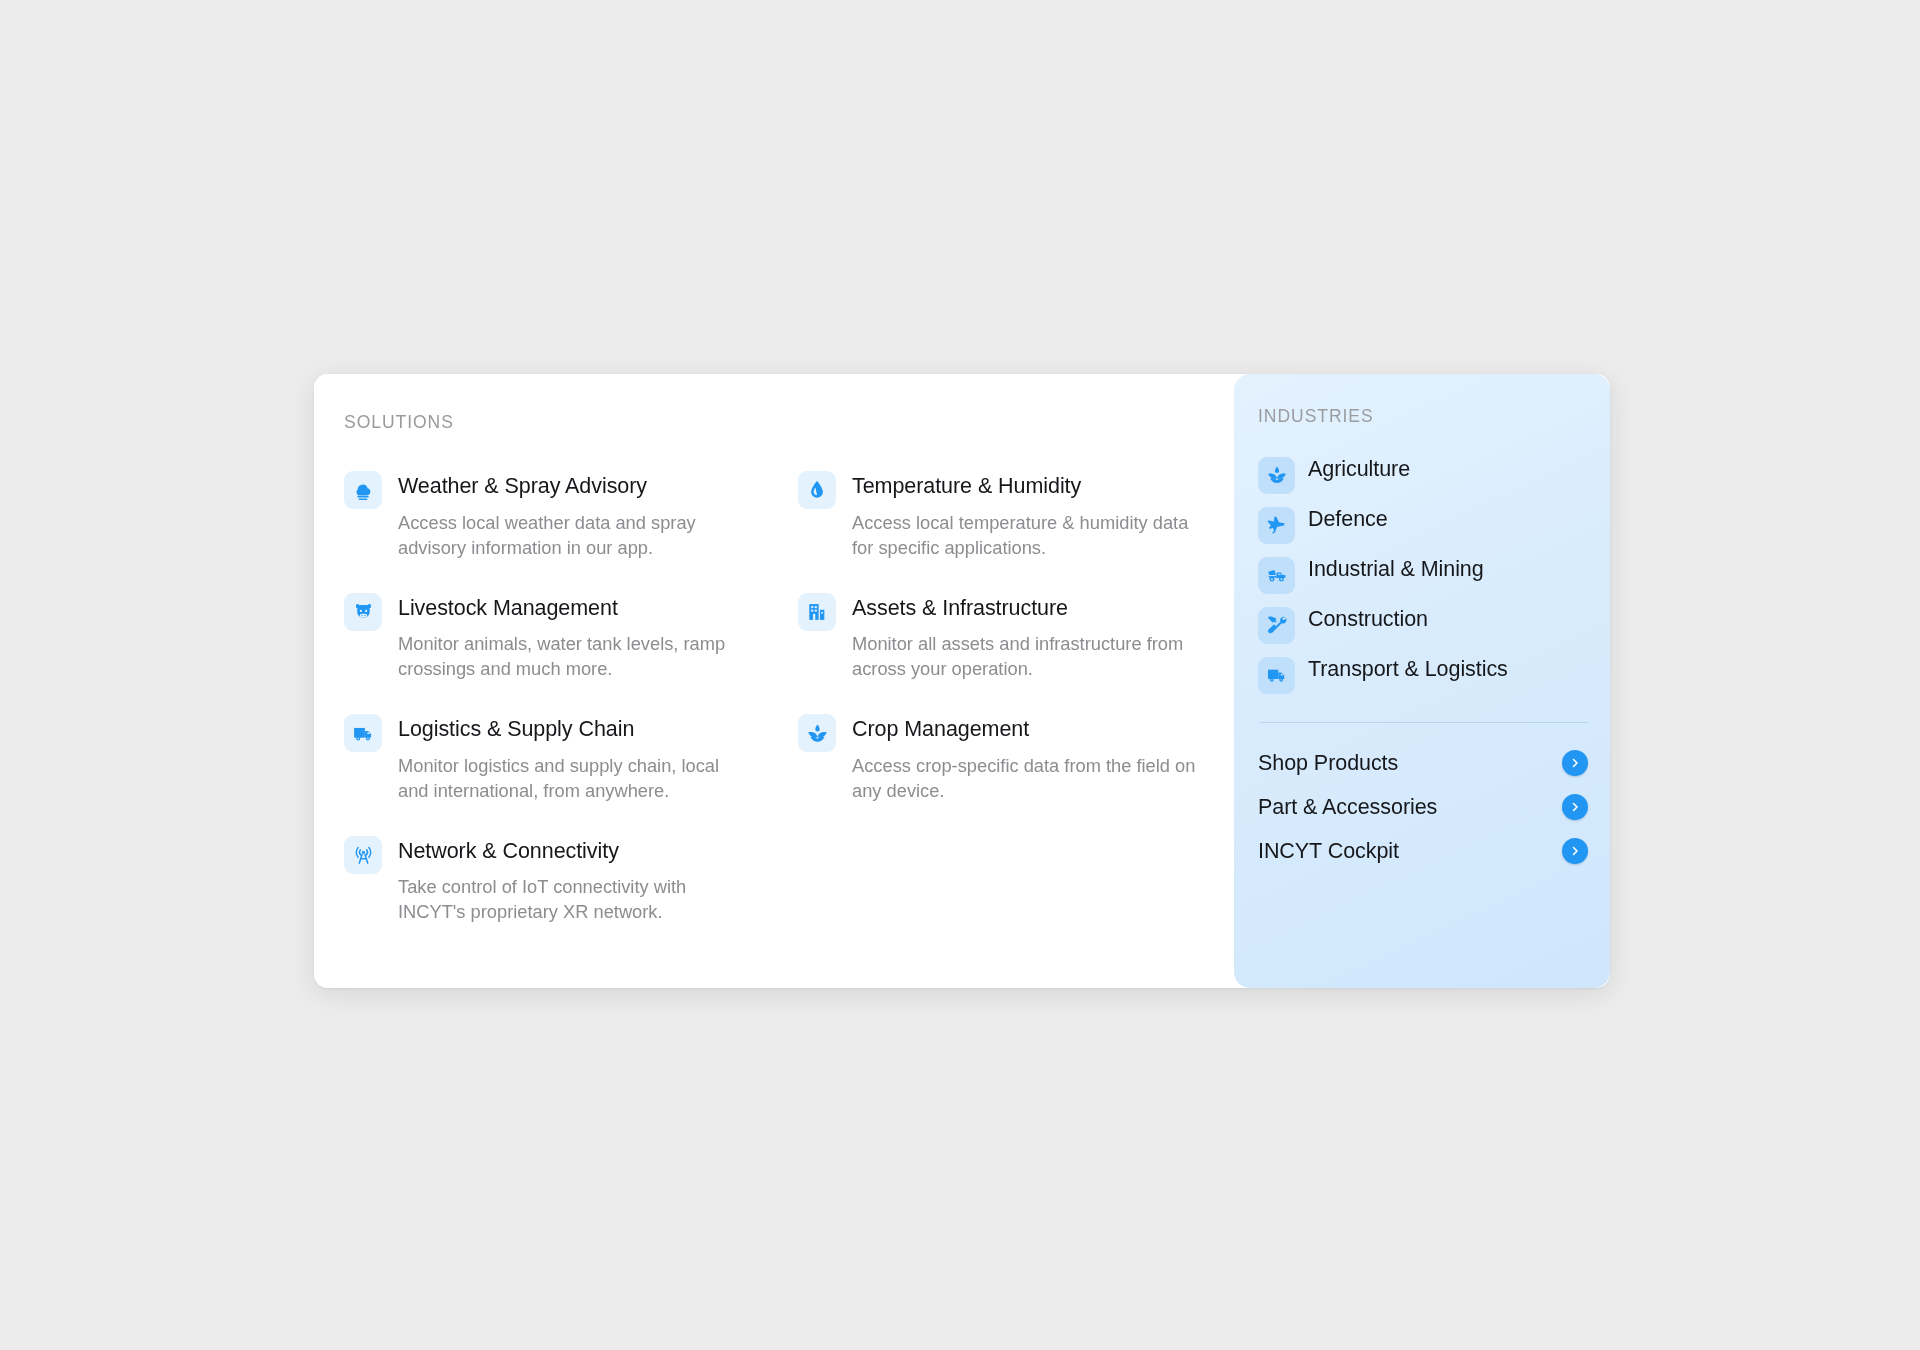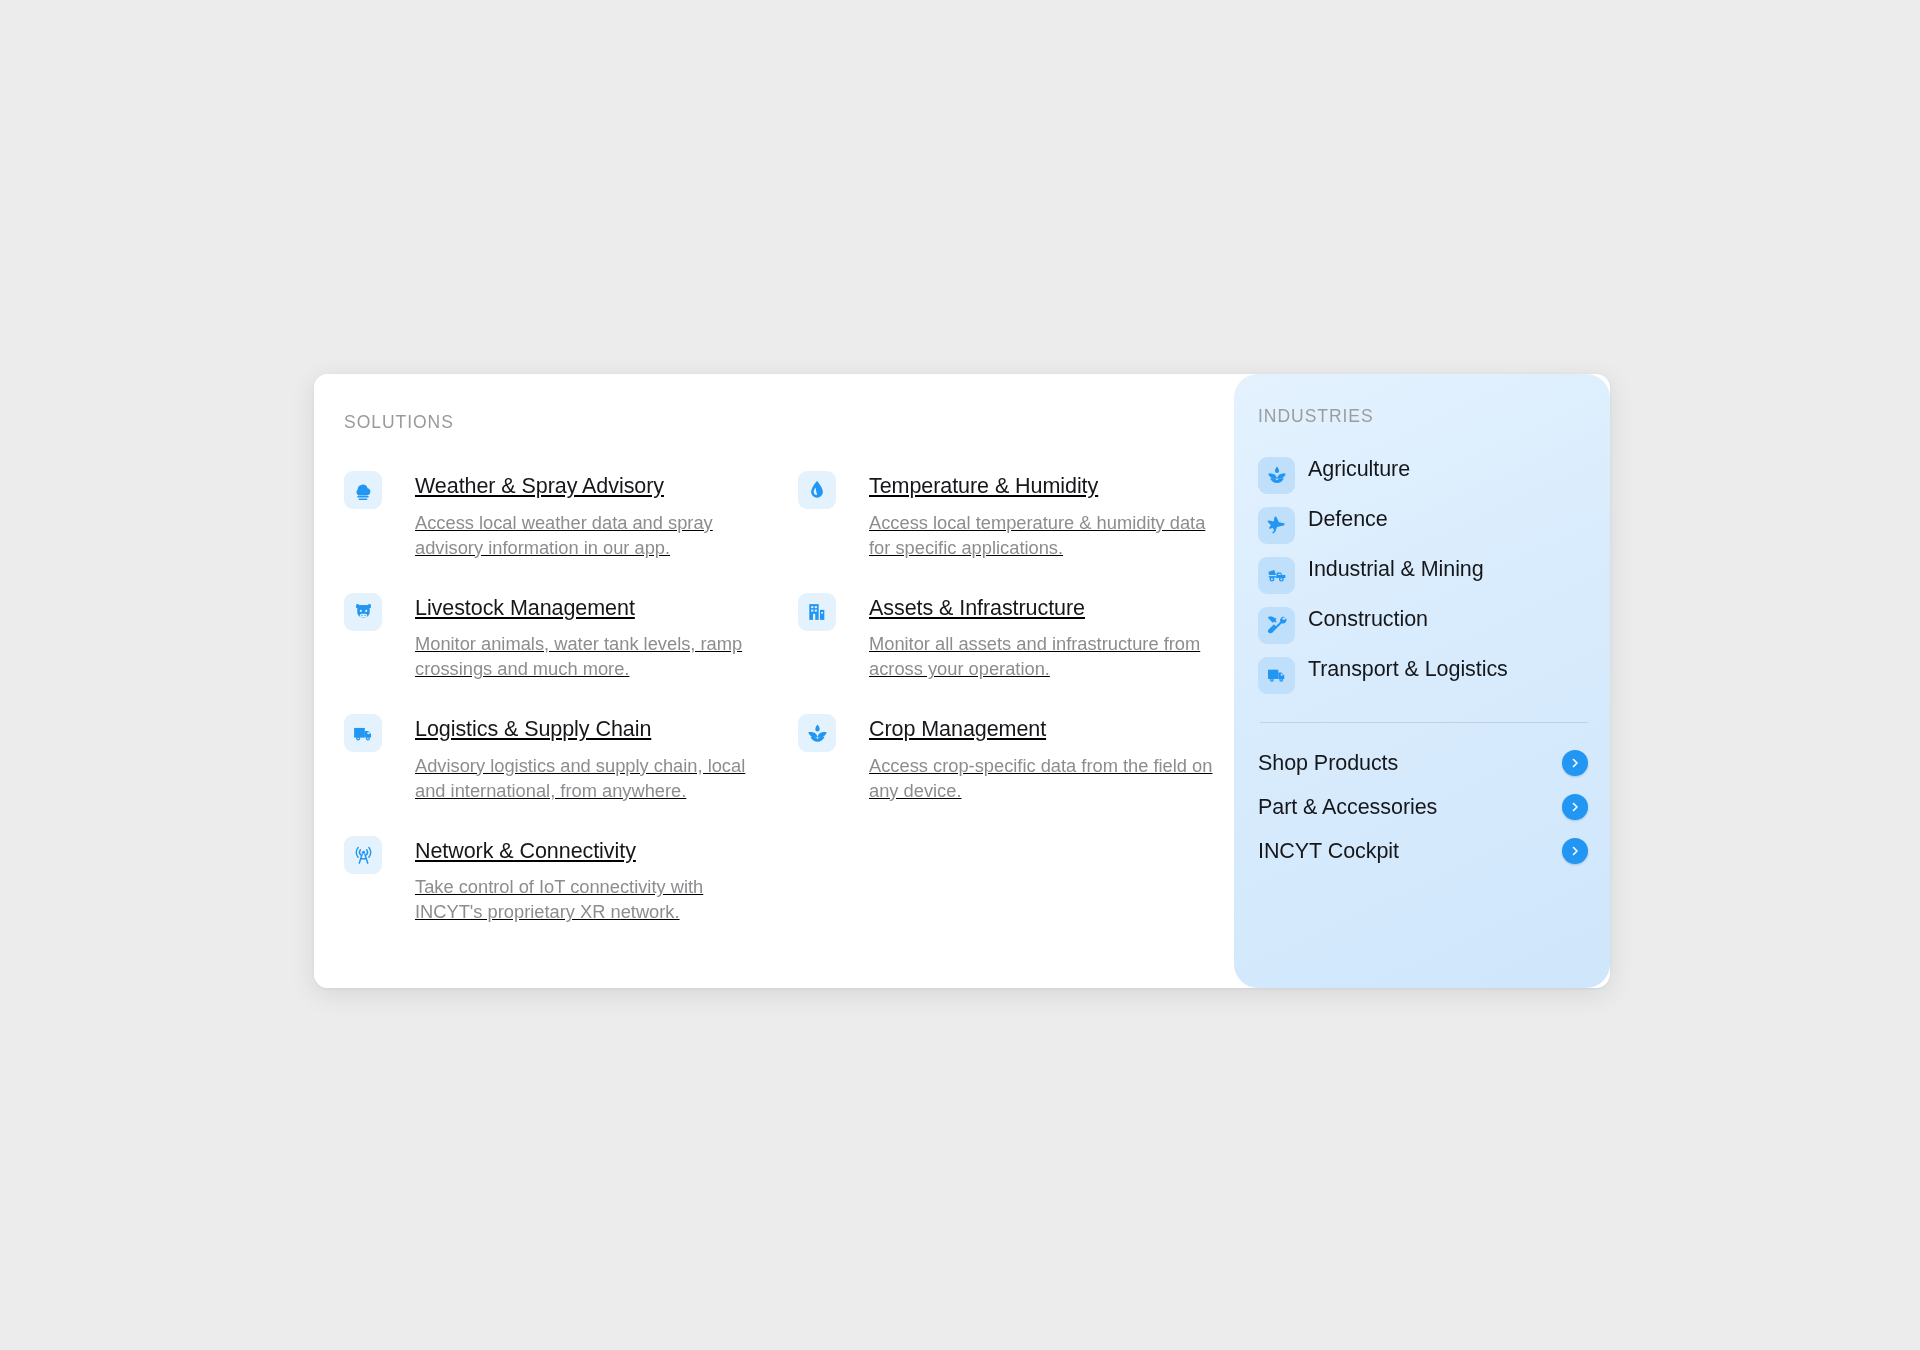--- a/index.html
+++ b/index.html
@@ -44,24 +44,23 @@
   }
   .sol-grid {
     display: grid;
     grid-template-columns: 440px 440px;
     column-gap: 14px;
     row-gap: 0px;
   }
   .sol-item {
     display: flex;
     align-items: flex-start;
-    gap: 33px;
+    gap: 16px;
     padding: 9px 0 22px 0;
     cursor: pointer;
-    text-decoration: underline;
   }
   .sol-ico {
     flex: 0 0 auto;
     width: 38px;
     height: 38px;
     border-radius: 9px;
     background: #e3f2fd;
     display: flex;
     align-items: center;
     justify-content: center;
@@ -82,21 +81,21 @@
     color: #8d8d91;
     line-height: 1.36;
     max-width: 345px;
     font-weight: 400;
   }
 
   
   .industries {
     width: 376px;
     background: linear-gradient(155deg, #e4f2fe 0%, #d9ecfd 42%, #cfe6fb 100%);
-    border-radius: 24px;
+    border-radius: 16px;
     padding: 32px 0 0 24px;
     position: relative;
   }
   .ind-kicker {
     font-size: 17.5px;
     letter-spacing: 0.055em;
     color: #9b9ca0;
     font-weight: 400;
     margin-bottom: 23px;
   }
@@ -235,21 +234,21 @@
               <path d="M13.4 9.3h3.4l3.1 3.3v3.7h-6.5z"></path>
               <path d="M16.1 10.6h1.2l1.7 1.9h-2.9z" fill="#e3f2fd"></path>
               <circle cx="6.4" cy="17.3" r="2.1"></circle>
               <circle cx="16.6" cy="17.3" r="2.1"></circle>
               <circle cx="6.4" cy="17.3" r="0.8" fill="#e3f2fd"></circle>
               <circle cx="16.6" cy="17.3" r="0.8" fill="#e3f2fd"></circle>
             </svg>
           </span>
           <div class="sol-body">
             <div class="sol-title">Logistics &amp; Supply Chain</div>
-            <div class="sol-desc">Advisory logistics and supply chain, local and international, from anywhere.</div>
+            <div class="sol-desc">Monitor logistics and supply chain, local and international, from anywhere.</div>
           </div>
         </div>
 
         <div class="sol-item">
           <span class="sol-ico">
             <svg width="23" height="23" viewBox="0 0 24 24" fill="#2196f3">
               <path d="M12 2.6c1.5 1.9 2.3 3.5 2.3 4.9A2.3 2.3 0 0 1 12 9.8a2.3 2.3 0 0 1-2.3-2.3c0-1.4.8-3 2.3-4.9z"></path>
               <path d="M2.4 10.6c3.3-.5 5.9.1 7.5 1.4 1.2 1 1.9 2.4 2.1 4.1-2.9.3-5.2-.3-6.9-1.6-1.4-1.1-2.3-2.4-2.7-3.9z"></path>
               <path d="M21.6 10.6c-3.3-.5-5.9.1-7.5 1.4-1.2 1-1.9 2.4-2.1 4.1 2.9.3 5.2-.3 6.9-1.6 1.4-1.1 2.3-2.4 2.7-3.9z"></path>
               <path d="M4.6 15.7c3.1-.6 5.6.1 7.4 2.1 1.8-2 4.3-2.7 7.4-2.1-1.7 3.3-4.2 5-7.4 5s-5.7-1.7-7.4-5z"></path>

